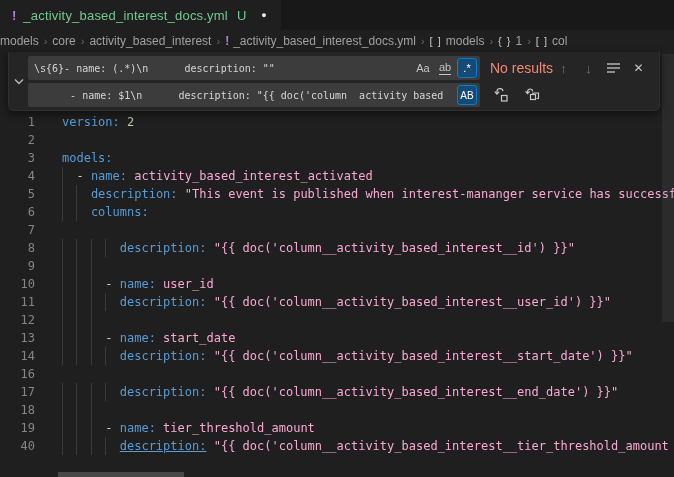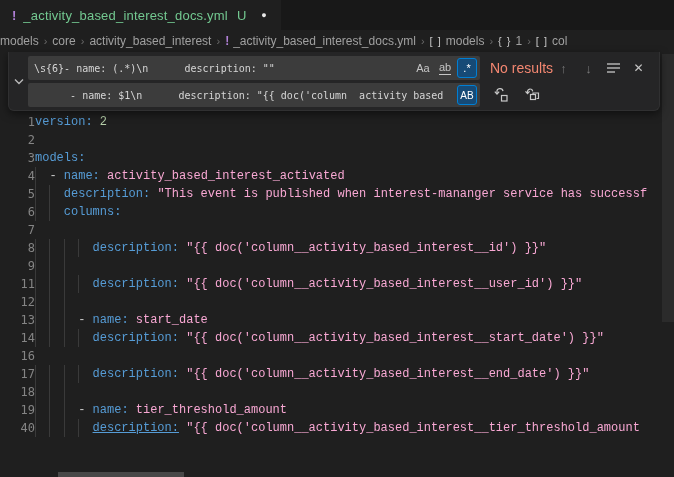--- a/index.html
+++ b/index.html
@@ -25,21 +25,21 @@
   .crumb-sep { color:#6a6a6a; margin:0 5px; font-size:11px; }
   .ci-warn { color:#b180d7; font-weight:bold; }
   .ci-sym { color:#c5c5c5; font-size:11px; letter-spacing:1px; }
 
   
   .editor { position:absolute; top:52px; left:0; right:0; bottom:0; background:#1f1f1f; overflow:hidden; }
   #code-lines { position:absolute; top:61px; left:0; right:0; }
   .line { display:flex; height:18px; line-height:18px; white-space:pre;
           font-family:"DejaVu Sans Mono", monospace; font-size:12px; }
   .gutter { display:inline-block; width:35px; text-align:right; color:#858585; flex:0 0 35px; }
-  .code { white-space:pre; color:#d4d4d4;font-family:Liberation Mono, monospace; }
+  .code { margin-left:27px; white-space:pre; color:#d4d4d4; }
   .guide { display:inline-block; width:2ch; height:18px; border-left:1px solid #3a3a3a; vertical-align:top; }
   .tok-k { color:#569cd6; }
   .tok-d { color:#cccccc; }
   .tok-s { color:#f9a8d4; }
   .tok-n { color:#b5cea8; }
   .u { text-decoration:underline; }
 
   
   .hscroll { position:absolute; bottom:0; left:58px; width:126px; height:5px;
              background:rgba(121,121,121,.45); }
@@ -131,20 +131,21 @@
     <div id="code-lines">
         <div class="line"><span class="gutter">1</span><span class="code"><span class="tok-k">version:</span><span class="tok-n"> 2</span></span></div>
         <div class="line"><span class="gutter">2</span><span class="code"></span></div>
         <div class="line"><span class="gutter">3</span><span class="code"><span class="tok-k">models:</span></span></div>
         <div class="line"><span class="gutter">4</span><span class="code"><span class="guide"></span><span class="tok-d">- </span><span class="tok-k">name:</span><span class="tok-s"> activity_based_interest_activated</span></span></div>
         <div class="line"><span class="gutter">5</span><span class="code"><span class="guide"></span><span class="guide"></span><span class="tok-k">description:</span><span class="tok-s"> "This event is published when interest-mananger service has successf</span></span></div>
         <div class="line"><span class="gutter">6</span><span class="code"><span class="guide"></span><span class="guide"></span><span class="tok-k">columns:</span></span></div>
         <div class="line"><span class="gutter">7</span></div>
         <div class="line"><span class="gutter">8</span><span class="code"><span class="guide"></span><span class="guide"></span><span class="guide"></span><span class="guide"></span><span class="tok-k">description:</span><span class="tok-s"> "{{ doc('column__activity_based_interest__id') }}"</span></span></div>
         <div class="line"><span class="gutter">9</span><span class="code"><span class="guide"></span><span class="guide"></span><span class="guide"></span></span></div>
+        <div class="line"><span class="gutter">10</span><span class="code"><span class="guide"></span><span class="guide"></span><span class="guide"></span><span class="tok-d">- </span><span class="tok-k">name:</span><span class="tok-s"> user_id</span></span></div>
         <div class="line"><span class="gutter">11</span><span class="code"><span class="guide"></span><span class="guide"></span><span class="guide"></span><span class="guide"></span><span class="tok-k">description:</span><span class="tok-s"> "{{ doc('column__activity_based_interest__user_id') }}"</span></span></div>
         <div class="line"><span class="gutter">12</span><span class="code"><span class="guide"></span><span class="guide"></span><span class="guide"></span></span></div>
         <div class="line"><span class="gutter">13</span><span class="code"><span class="guide"></span><span class="guide"></span><span class="guide"></span><span class="tok-d">- </span><span class="tok-k">name:</span><span class="tok-s"> start_date</span></span></div>
         <div class="line"><span class="gutter">14</span><span class="code"><span class="guide"></span><span class="guide"></span><span class="guide"></span><span class="guide"></span><span class="tok-k">description:</span><span class="tok-s"> "{{ doc('column__activity_based_interest__start_date') }}"</span></span></div>
         <div class="line"><span class="gutter">16</span></div>
         <div class="line"><span class="gutter">17</span><span class="code"><span class="guide"></span><span class="guide"></span><span class="guide"></span><span class="guide"></span><span class="tok-k">description:</span><span class="tok-s"> "{{ doc('column__activity_based_interest__end_date') }}"</span></span></div>
         <div class="line"><span class="gutter">18</span><span class="code"><span class="guide"></span><span class="guide"></span><span class="guide"></span></span></div>
         <div class="line"><span class="gutter">19</span><span class="code"><span class="guide"></span><span class="guide"></span><span class="guide"></span><span class="tok-d">- </span><span class="tok-k">name:</span><span class="tok-s"> tier_threshold_amount</span></span></div>
         <div class="line"><span class="gutter">40</span><span class="code"><span class="guide"></span><span class="guide"></span><span class="guide"></span><span class="guide"></span><span class="tok-k u">description:</span><span class="tok-s"> "{{ doc('column__activity_based_interest__tier_threshold_amount</span></span></div>
       </div>

